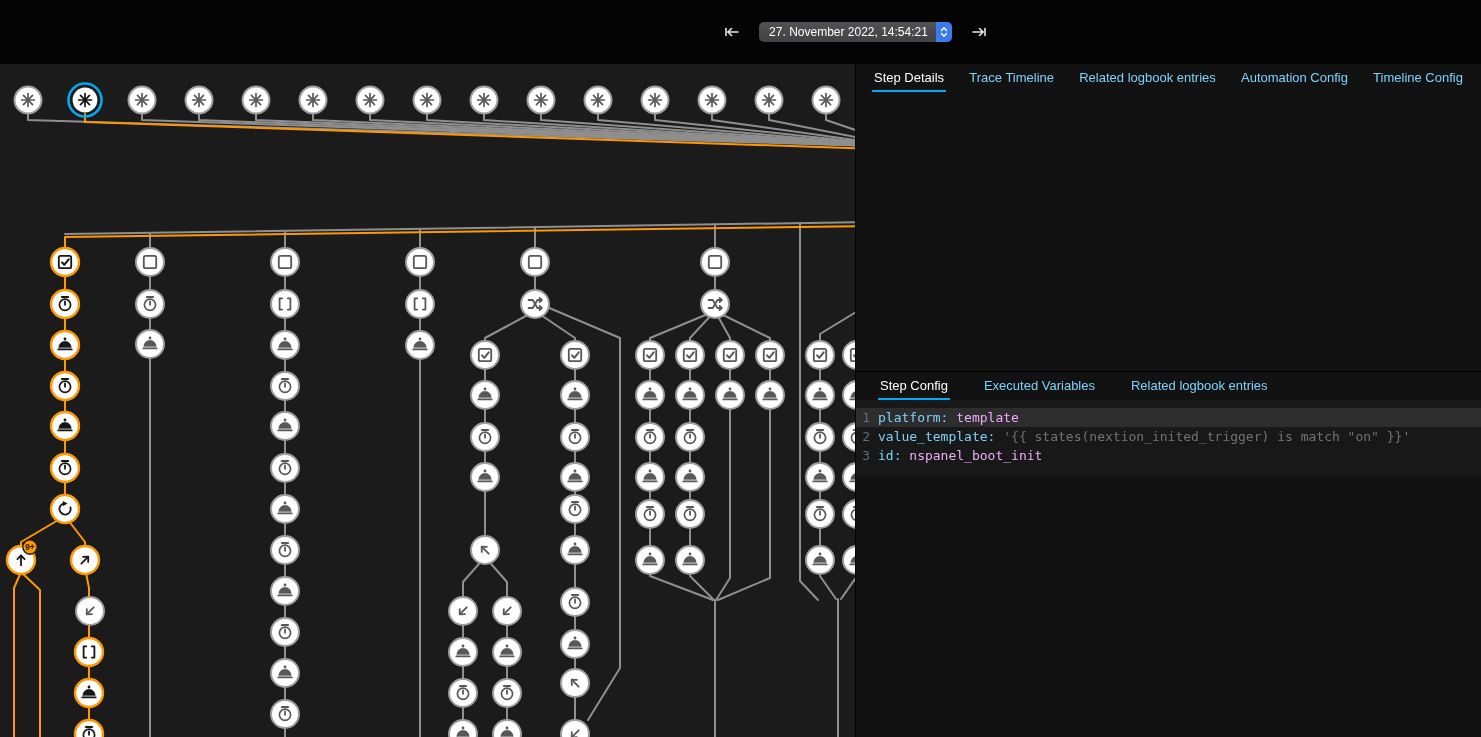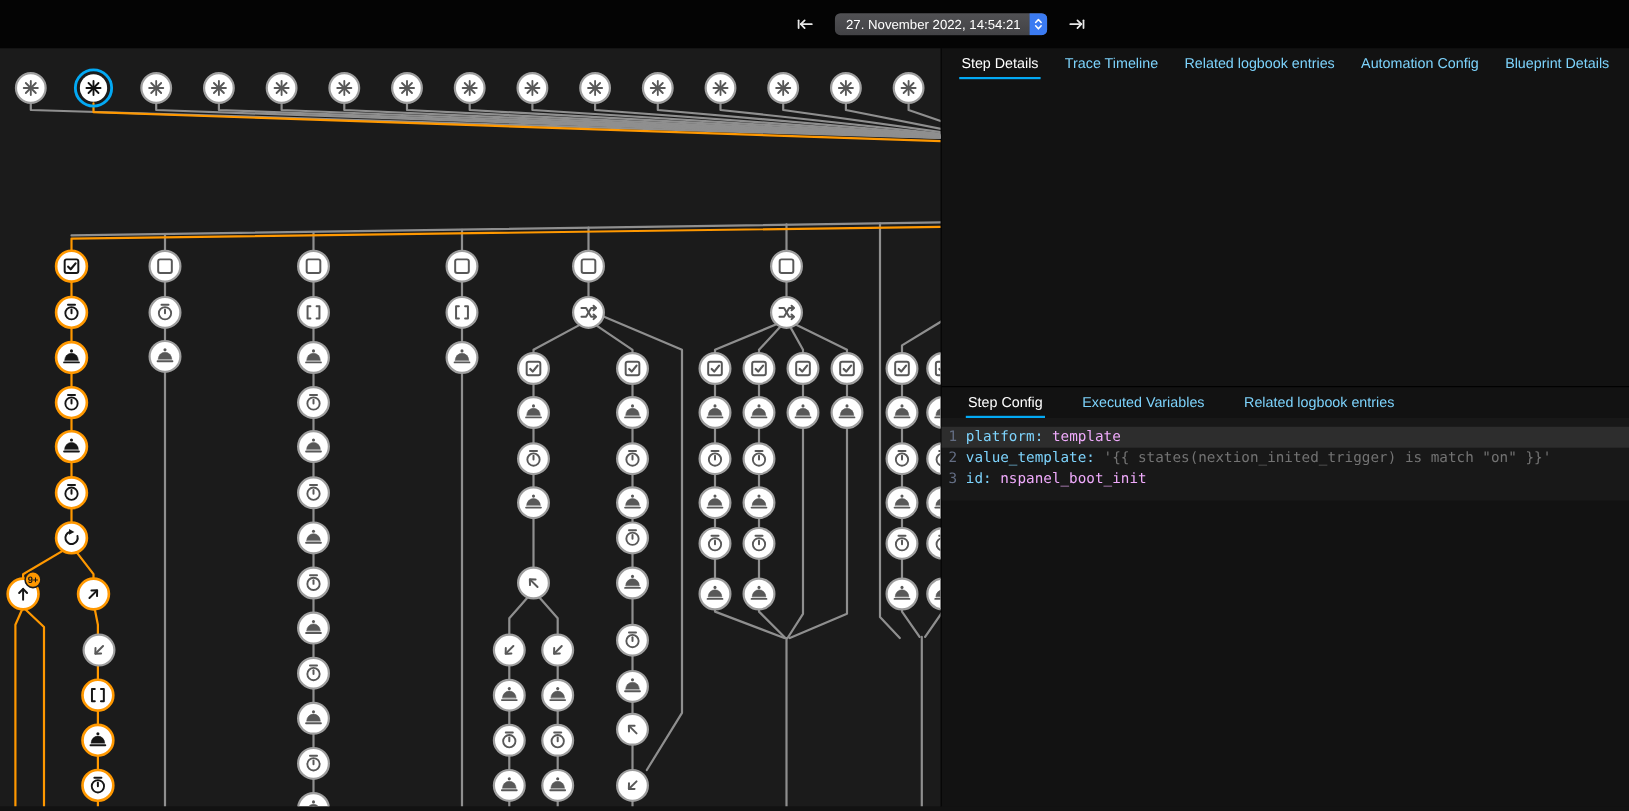--- a/index.html
+++ b/index.html
@@ -1,17 +1,17 @@
 <!DOCTYPE html>
 <html><head>
 <meta charset="utf-8">
 <style>
   *{margin:0;padding:0;box-sizing:border-box}
   html,body{width:1481px;height:737px;background:#121212;font-family:"Liberation Sans",sans-serif;overflow:hidden}
-  .topbar{height:44px;background:#040404;display:flex;align-items:center;justify-content:center}
+  .topbar{height:64px;background:#040404;display:flex;align-items:center;justify-content:center}
   .run-nav{display:flex;align-items:center;gap:14px;margin-left:230px}
   .nav-arrow{background:none;border:none;color:#e8e8e8;width:26px;height:26px;display:flex;align-items:center;justify-content:center;cursor:pointer}
   .run-select{display:flex;align-items:stretch;height:20px;border-radius:5px;overflow:hidden;background:linear-gradient(#515154,#424245);box-shadow:0 0 0 .5px #000;cursor:pointer}
   .run-select .value{color:#fff;font-size:12px;line-height:20px;padding:0 8px 0 10px;white-space:nowrap}
   .run-select .stepper{width:16px;background:#3b7bf2;display:flex;align-items:center;justify-content:center}
   .main{display:flex;height:689px}
   .graph-pane{width:855px;height:689px;background:#1b1b1b;position:relative;flex-shrink:0}
   .details-pane{width:626px;background:#121212;border-left:1px solid #000;display:flex;flex-direction:column}
   .tabbar{display:flex;align-items:stretch;height:28px;flex-shrink:0}
   .tabbar.top{justify-content:space-between;padding:0 16px}
@@ -724,21 +724,21 @@
         </g>
       </svg>
   </div>
   <div class="details-pane">
     <div class="details-top">
       <div class="tabbar top" id="top-tabs">
           <div class="tab active">Step Details</div>
           <div class="tab">Trace Timeline</div>
           <div class="tab">Related logbook entries</div>
           <div class="tab">Automation Config</div>
-          <div class="tab">Blueprint Details</div>
+          <div class="tab">Timeline Config</div>
         </div>
     </div>
     <div class="details-bottom">
       <div class="tabbar bottom" id="bottom-tabs">
           <div class="tab active">Step Config</div>
           <div class="tab">Executed Variables</div>
           <div class="tab">Related logbook entries</div>
         </div>
       <div class="code" id="code-block">
           <div class="code-line active">

